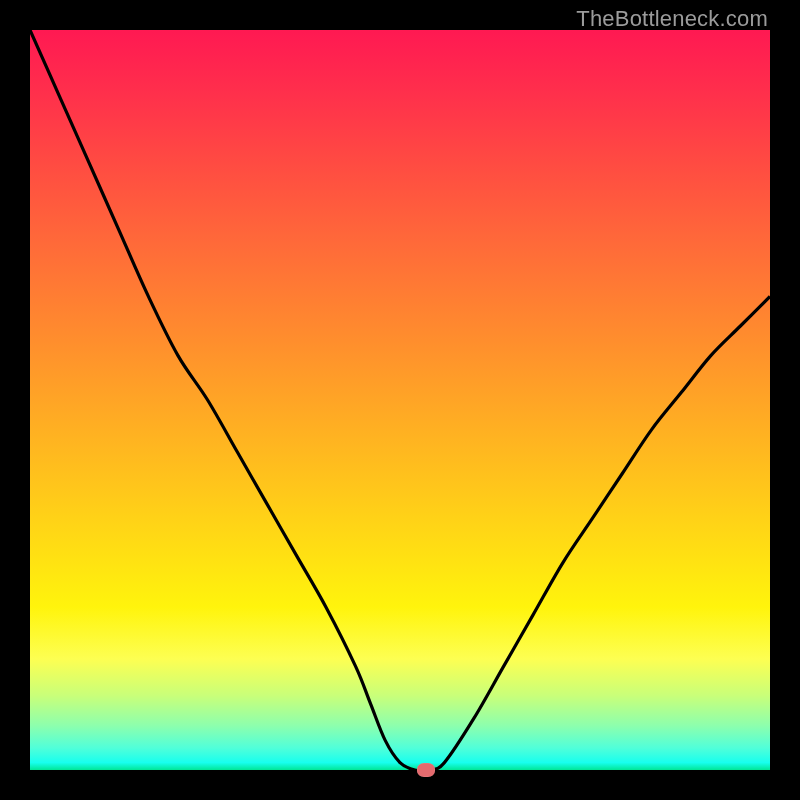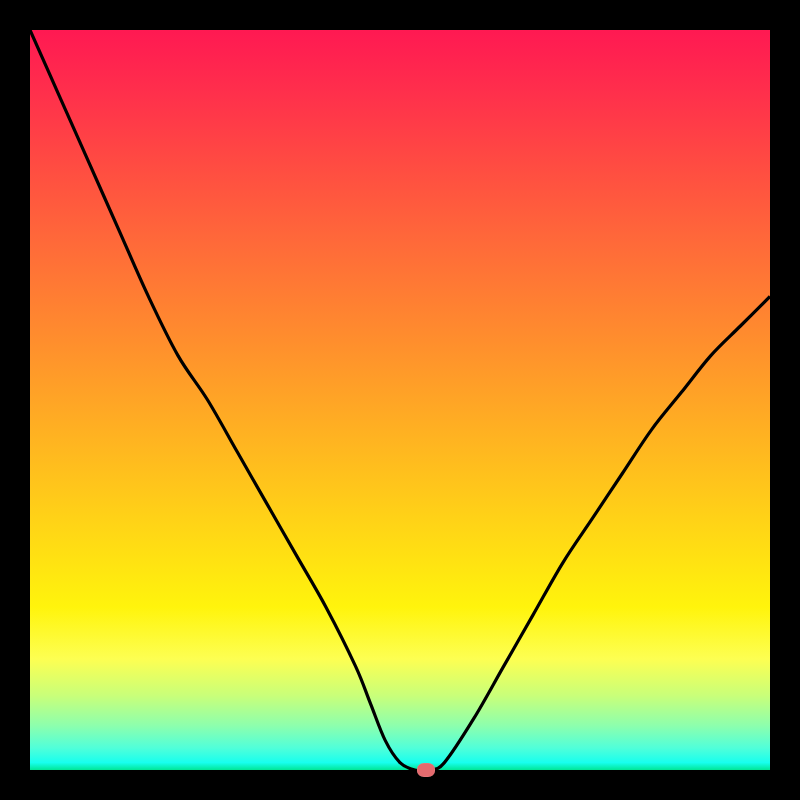--- a/index.html
+++ b/index.html
@@ -63,19 +63,20 @@
     border-radius: 7px / 6px;
     background: #e46a6e;
     transform: translate(-50%, -50%);
     box-shadow: 0 0 0 0.5px rgba(255,255,255,0.15) inset;
   }
 </style>
 </head>
 <body>
 
 <div class="container">
+  <div class="watermark">TheBottleneck.com</div>
   <div class="plot-area">
     <svg class="curve" viewBox="0 0 740 740" preserveAspectRatio="none">
       <path id="curve-path" fill="none" stroke="#000000" stroke-width="3.2" d="M 0.00 0.00 C 4.93 11.10, 19.73 44.40, 29.60 66.60 C 39.47 88.80, 49.33 111.00, 59.20 133.20 C 69.07 155.40, 78.93 177.60, 88.80 199.80 C 98.67 222.00, 108.53 245.43, 118.40 266.40 C 128.27 287.37, 138.13 308.33, 148.00 325.60 C 157.87 342.87, 167.73 353.97, 177.60 370.00 C 187.47 386.03, 197.33 404.53, 207.20 421.80 C 217.07 439.07, 226.93 456.33, 236.80 473.60 C 246.67 490.87, 256.53 508.13, 266.40 525.40 C 276.27 542.67, 286.13 558.70, 296.00 577.20 C 305.87 595.70, 318.20 620.37, 325.60 636.40 C 333.00 652.43, 335.47 661.07, 340.40 673.40 C 345.33 685.73, 350.27 700.53, 355.20 710.40 C 360.13 720.27, 365.07 727.67, 370.00 732.60 C 374.93 737.53, 379.87 738.77, 384.80 740.00 C 389.73 741.23, 394.67 741.23, 399.60 740.00 C 404.53 738.77, 407.00 741.23, 414.40 732.60 C 421.80 723.97, 434.13 704.23, 444.00 688.20 C 453.87 672.17, 463.73 653.67, 473.60 636.40 C 483.47 619.13, 493.33 601.87, 503.20 584.60 C 513.07 567.33, 522.93 548.83, 532.80 532.80 C 542.67 516.77, 552.53 503.20, 562.40 488.40 C 572.27 473.60, 582.13 458.80, 592.00 444.00 C 601.87 429.20, 611.73 413.17, 621.60 399.60 C 631.47 386.03, 641.33 374.93, 651.20 362.60 C 661.07 350.27, 670.93 336.70, 680.80 325.60 C 690.67 314.50, 700.53 305.87, 710.40 296.00 C 720.27 286.13, 735.07 271.33, 740.00 266.40"></path>
     </svg>
     <div class="marker" id="marker" style="left: 395.9px; top: 740px; background: rgb(228, 106, 110);"></div>
   </div>
 </div>
 
 </body></html>

